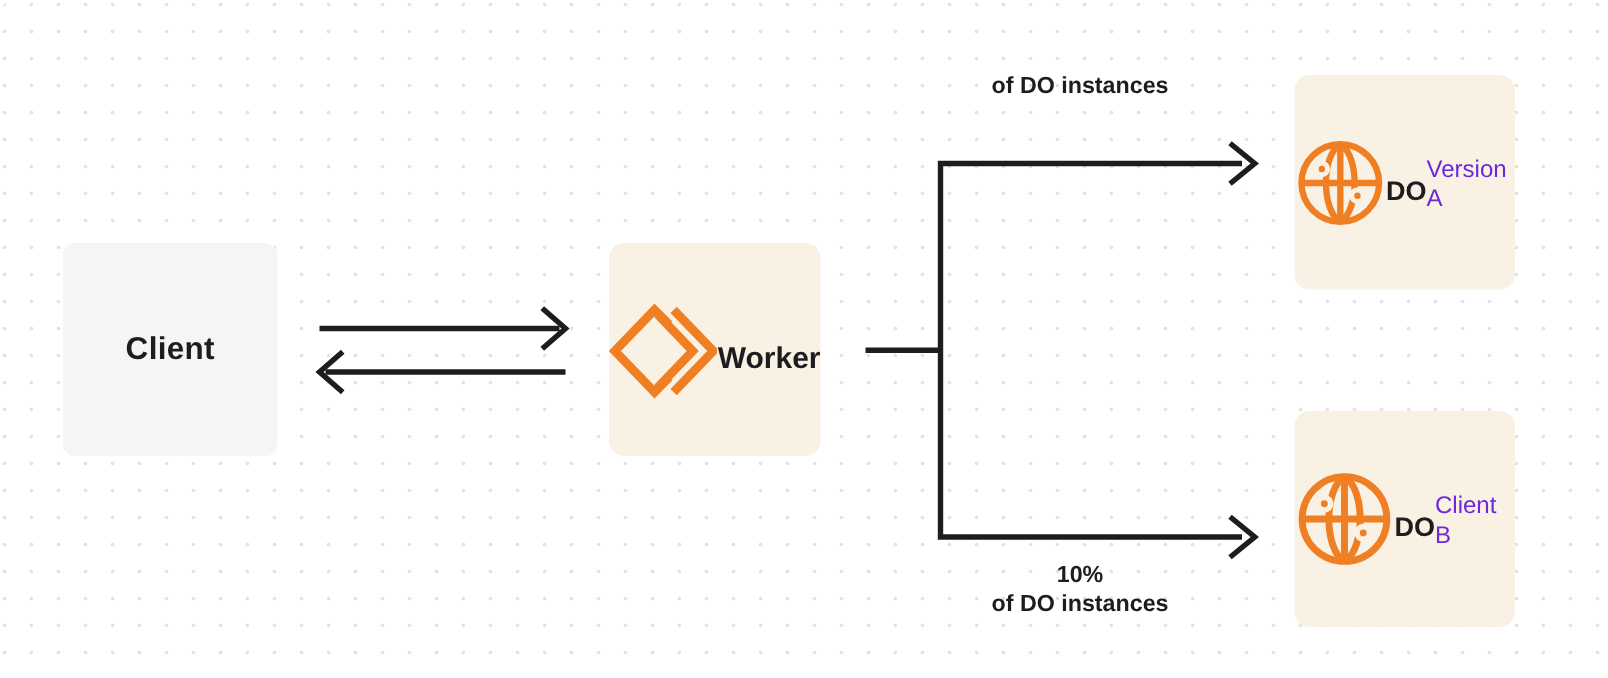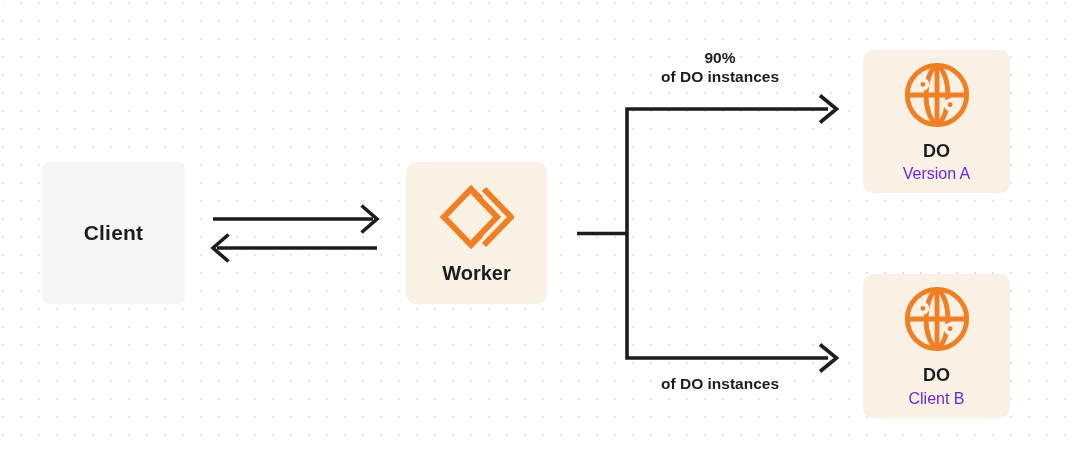--- a/index.html
+++ b/index.html
@@ -12,21 +12,21 @@
     background-position:12px 12px;
     border-radius:10px;
     overflow:hidden;
     font-family:"Liberation Sans", sans-serif;
     color:#1d1d1f;
   }
   .node{
     position:absolute;
     border-radius:10px;
     display:flex;
-    flex-direction:column;
+    flex-direction:row;
     align-items:center;
     justify-content:center;
     box-sizing:border-box;
   }
   .node-gray{background:#f5f5f6;border-radius:8px;}
   .node-cream{background:#faf1e5;}
   .client-node{left:42px;top:162px;width:143px;height:142px;}
   .client-label{font-size:21px;font-weight:bold;letter-spacing:.2px;}
   .worker-node{left:406px;top:162px;width:141px;height:142px;}
   .worker-icon{width:74px;height:66px;margin-top:2px;}
@@ -83,25 +83,25 @@
       <g stroke="#f07f23" stroke-width="6" fill="none" stroke-linejoin="miter">
         <path d="M41 15 L31 5 L4 33 L31 61 L41 51"></path>
         <path d="M33 8 L57 33 L33 58"></path>
         <path d="M44 5 L71 33 L44 61"></path>
       </g>
     </svg>
     <div class="worker-label">Worker</div>
   </div>
 
   <div class="branch-label branch-label-top">
-    <div>90%</div>
     <div>of DO instances</div>
   </div>
 
   <div class="branch-label branch-label-bottom">
+    <div>10%</div>
     <div>of DO instances</div>
   </div>
 
   <div class="node node-cream do-node do-a">
     <svg class="globe-icon" viewBox="0 0 72 72">
       <g stroke="#f07f23" stroke-width="5" fill="none">
         <circle cx="36" cy="36" r="30.5"></circle>
         <path d="M5.5 36 H66.5"></path>
         <path d="M36 5.5 V66.5"></path>
         <path d="M36 5.5 C21 14, 21 58, 36 66.5"></path>

